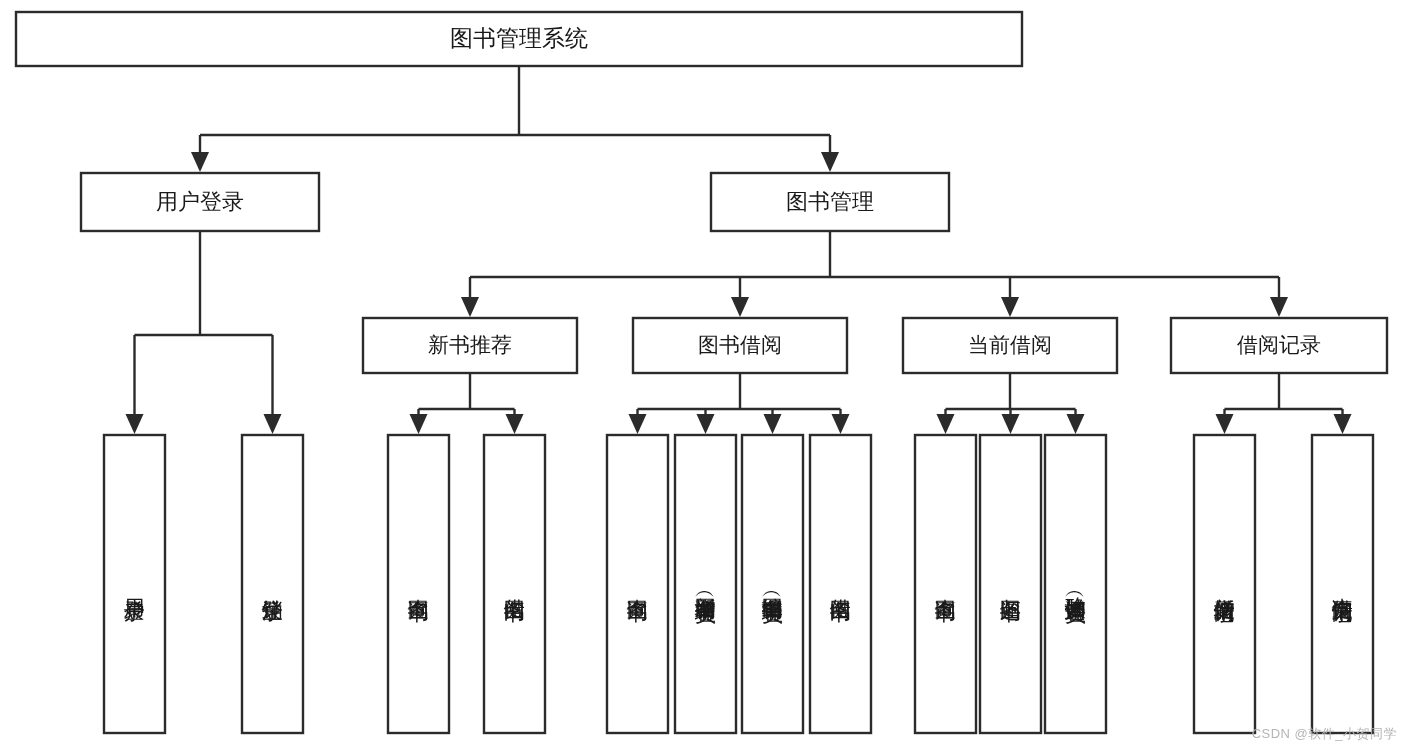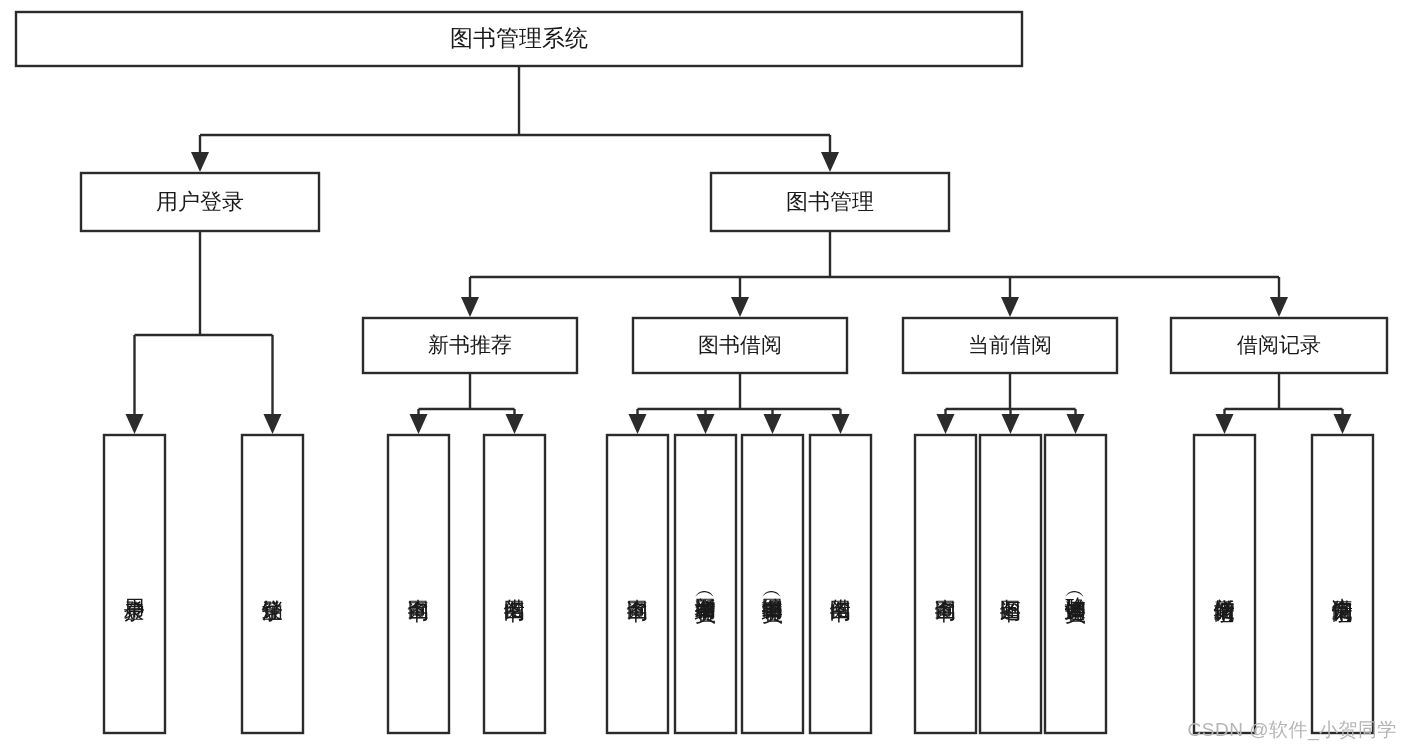--- a/index.html
+++ b/index.html
@@ -61,21 +61,21 @@
     letter-spacing: 1px;
     box-sizing: border-box;
     pointer-events: none;
     white-space: nowrap;
   }
   .watermark {
     position: absolute;
     right: 8px;
     bottom: 4px;
     font-family: "Liberation Sans", "DejaVu Sans", sans-serif;
-    font-size: 19px;
+    font-size: 13px;
     color: #b5b5b5;
     letter-spacing: 0.5px;
     white-space: nowrap;
   }
 </style>
 </head>
 <body>
 
 <div id="canvas">
 

